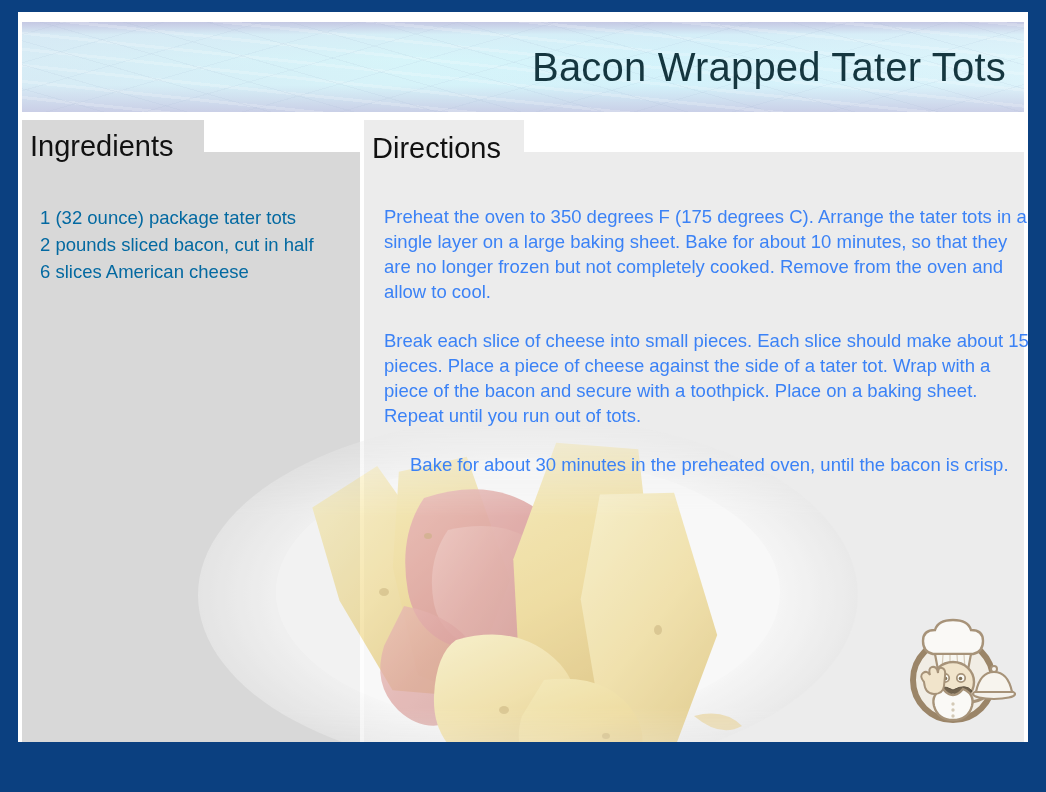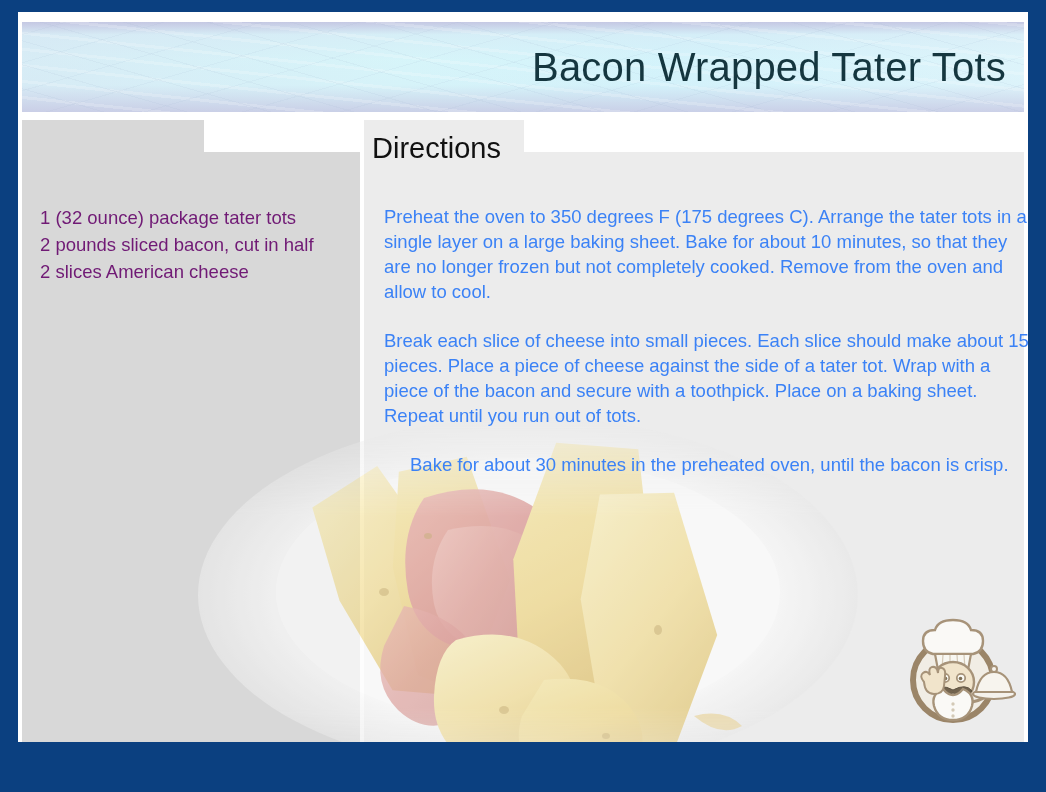--- a/index.html
+++ b/index.html
@@ -120,21 +120,21 @@
   #ingredients-list {
     position: absolute;
     left: 22px; top: 192px;
     width: 330px;
     z-index: 5;
   }
   #ingredients-list li {
     list-style: none;
     font-size: 18.5px;
     line-height: 27px;
-    color: #701a75;
+    color: #0369a1;
     white-space: nowrap;
   }
   #directions-body {
     position: absolute;
     left: 366px; top: 192px;
     width: 652px;
     z-index: 5;
   }
   #directions-body p {
     font-size: 18.5px;
@@ -160,20 +160,21 @@
 <div id="card">
   <div id="page">
 
     <div id="banner">
       <div class="weave"></div>
       <div id="recipe-title">Bacon Wrapped Tater Tots</div>
     </div>
 
     <div id="ingredients-tab"></div>
     <div id="ingredients-panel"></div>
+    <div id="ingredients-heading" class="section-heading">Ingredients</div>
 
     <div id="directions-tab"></div>
     <div id="directions-panel"></div>
     <div id="directions-heading" class="section-heading">Directions</div>
 
     <div id="food-photo">
       <svg viewBox="0 0 680 400" xmlns="http://www.w3.org/2000/svg">
         <defs>
           <radialGradient id="plateG" cx="50%" cy="50%" r="52%">
             <stop offset="0%" stop-color="#ffffff"></stop>
@@ -227,21 +228,21 @@
           <ellipse cx="240" cy="156" rx="4" ry="3"></ellipse>
         </g>
 
         <path d="M506 336 q30 -8 48 10 q-22 12 -48 -10 z" fill="#e8cf8c" opacity="0.8"></path>
       </svg>
     </div>
 
     <ul id="ingredients-list">
       <li>1 (32 ounce) package tater tots</li>
       <li>2 pounds sliced bacon, cut in half</li>
-      <li>2 slices American cheese</li>
+      <li>6 slices American cheese</li>
     </ul>
 
     <div id="directions-body">
       <p>Preheat the oven to 350 degrees F (175 degrees C). Arrange the tater tots in a single layer on a large baking sheet. Bake for about 10 minutes, so that they are no longer frozen but not completely cooked. Remove from the oven and allow to cool.</p>
       <p>Break each slice of cheese into small pieces. Each slice should make about 15 pieces. Place a piece of cheese against the side of a tater tot. Wrap with a piece of the bacon and secure with a toothpick. Place on a baking sheet. Repeat until you run out of tots.</p>
       <p>Bake for about 30 minutes in the preheated oven, until the bacon is crisp.</p>
     </div>
 
     <div id="chef-logo">
       <svg viewBox="0 0 126 126" xmlns="http://www.w3.org/2000/svg">

